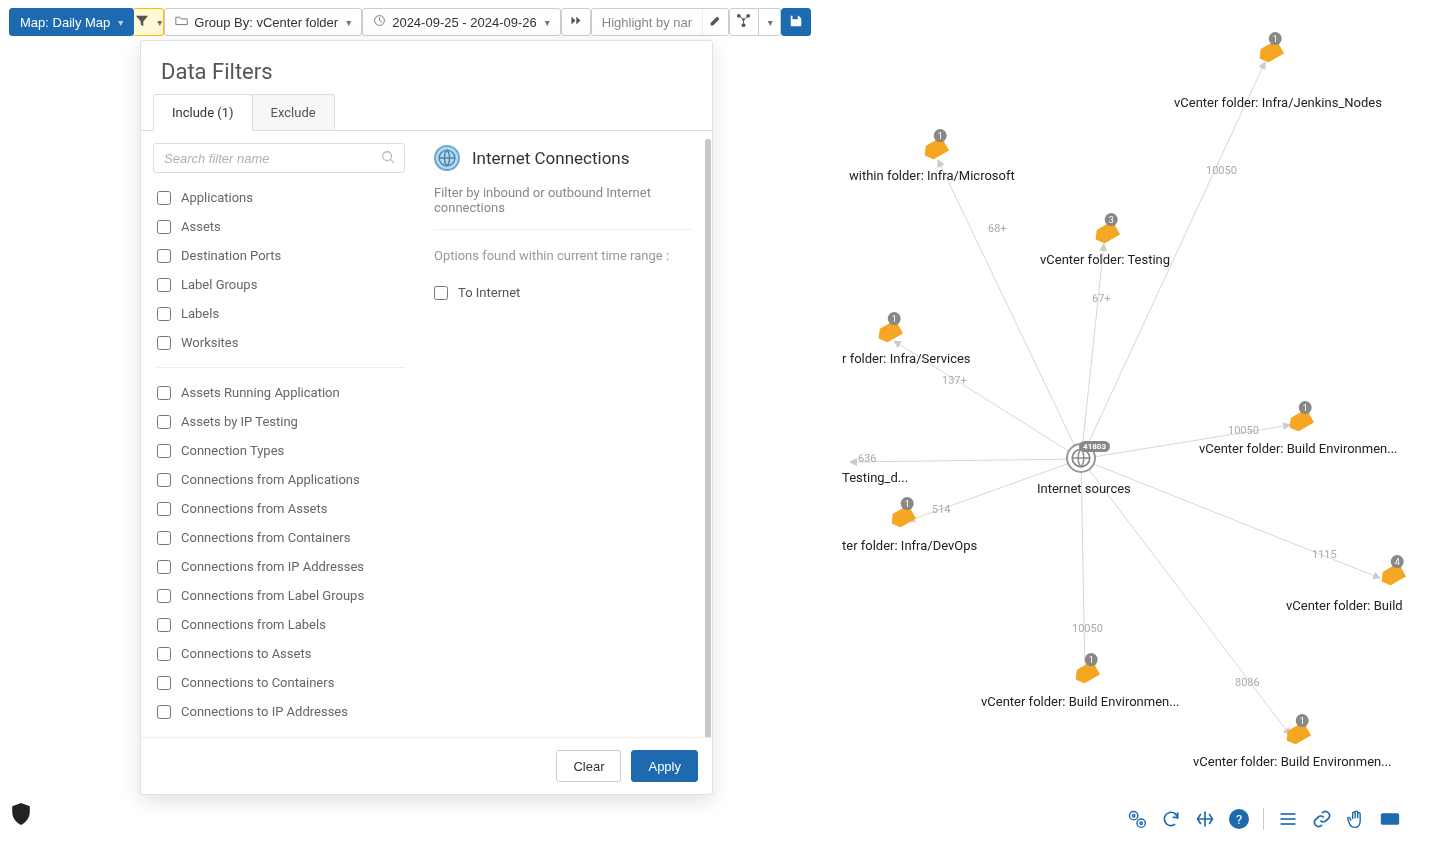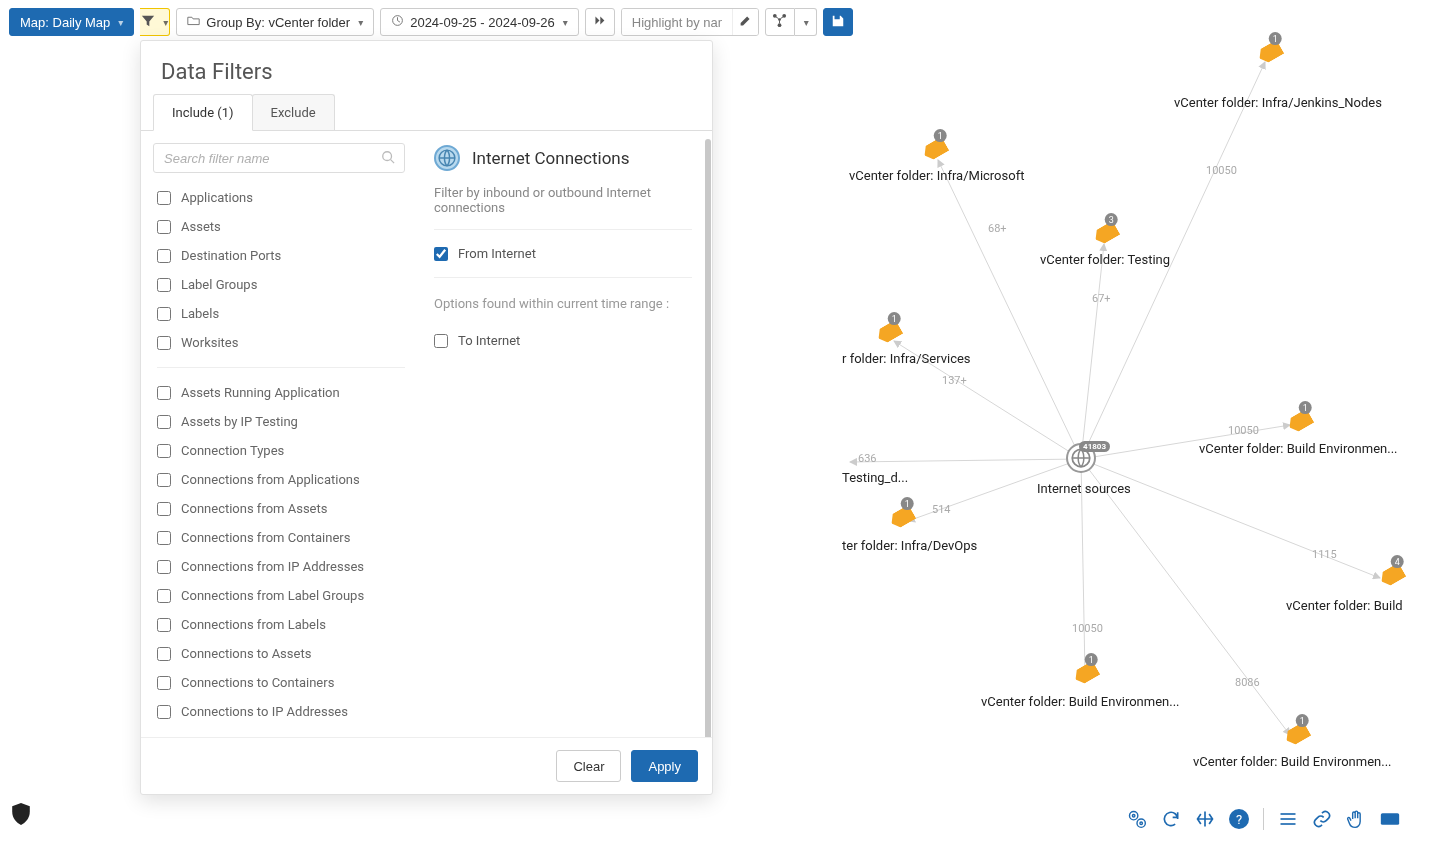--- a/index.html
+++ b/index.html
@@ -1,17 +1,17 @@
 <!DOCTYPE html>
 <html><head>
 <meta charset="utf-8">
 <style>
   * { box-sizing: border-box; margin: 0; padding: 0; }
   body { font-family: -apple-system, "Segoe UI", Roboto, sans-serif; font-size: 13px; color: #333; width:1440px; height:862px; overflow:hidden; position:relative; background:#fff;}
-  .toolbar { display:flex; align-items:flex-end; gap:6px; padding:8px 9px; position:relative; z-index:10;}
+  .toolbar { display:flex; align-items:flex-end; padding:8px 9px; position:relative; z-index:10;}
   .btn { display:inline-flex; align-items:center; gap:6px; border:1px solid #ccc; background:#fff; height:28px; padding:0 10px; border-radius:3px; font-size:13px; color:#333; cursor:pointer;}
   .btn.primary { background:#1e6ab1; color:#fff; border-color:#1e6ab1;}
   .btn.filter-active { background:#fff9d6; border-color:#f0c400;}
   .btn .caret { margin-left:2px; font-size:10px; opacity:.7; }
   .btn .icon { font-size:13px; }
   .highlight-wrap { display:inline-flex; border:1px solid #ccc; border-radius:3px; height:28px; overflow:hidden;}
   .highlight-wrap input { border:none; outline:none; padding:0 10px; width:110px; font-size:13px; color:#333;}
   .highlight-wrap input::placeholder { color:#888;}
   .highlight-wrap .pencil-btn { border:none; border-left:1px solid #eee; background:#fff; width:26px; display:flex; align-items:center; justify-content:center; cursor:pointer;}
   .btn-icon { width:30px; justify-content:center; padding:0; }
@@ -173,21 +173,21 @@
   </div>
   <div class="node-label" style="left:1037px; top:481px;">Internet sources</div>
   <div id="graph-nodes">
       <div class="tag-icon" style="left: 1260px; top: 44px;">
         <span class="badge">1</span>
       </div>
       <div class="node-label" style="left: 1174px; top: 70px; margin-top: 25px;">vCenter folder: Infra/Jenkins_Nodes</div>
       <div class="tag-icon" style="left: 925px; top: 141px;">
         <span class="badge">1</span>
       </div>
-      <div class="node-label" style="left: 849px; top: 168px;">vCenter folder: Infra/Microsoft</div>
+      <div class="node-label" style="left: 849px; top: 168px;">within folder: Infra/Microsoft</div>
       <div class="tag-icon" style="left: 1096px; top: 225px;">
         <span class="badge">3</span>
       </div>
       <div class="node-label" style="left: 1040px; top: 252px;">vCenter folder: Testing</div>
       <div class="tag-icon" style="left: 879px; top: 324px;">
         <span class="badge">1</span>
       </div>
       <div class="node-label" style="left: 842px; top: 351px;">r folder: Infra/Services</div>
       <div class="node-label" style="left: 842px; top: 470px;">Testing_d...</div>
       <div class="tag-icon" style="left: 892px; top: 509px;">
@@ -325,24 +325,20 @@
       <div class="detail-head">
         <div class="globe">
           <svg viewBox="0 0 16 16" width="18" height="18" fill="none" stroke="#4785b1" stroke-width="1.3">
               <circle cx="8" cy="8" r="7"></circle>
               <path d="M1 8h14M8 1c3 3 3 11 0 14M8 1c-3 3-3 11 0 14"></path>
             </svg>
         </div>
         <div class="detail-title">Internet Connections</div>
       </div>
       <div class="detail-sub">Filter by inbound or outbound Internet connections</div>
-      <label class="opt-row">
-        <input type="checkbox" checked="" style="">
-        <span>From Internet</span>
-      </label>
       <div class="opt-note">Options found within current time range :</div>
       <label class="opt-row noborder">
         <input type="checkbox" style="">
         <span>To Internet</span>
       </label>
     </div>
     <div class="scroll-indicator"></div>
   </div>
   <div class="panel-footer">
     <button class="btn">Clear</button>

